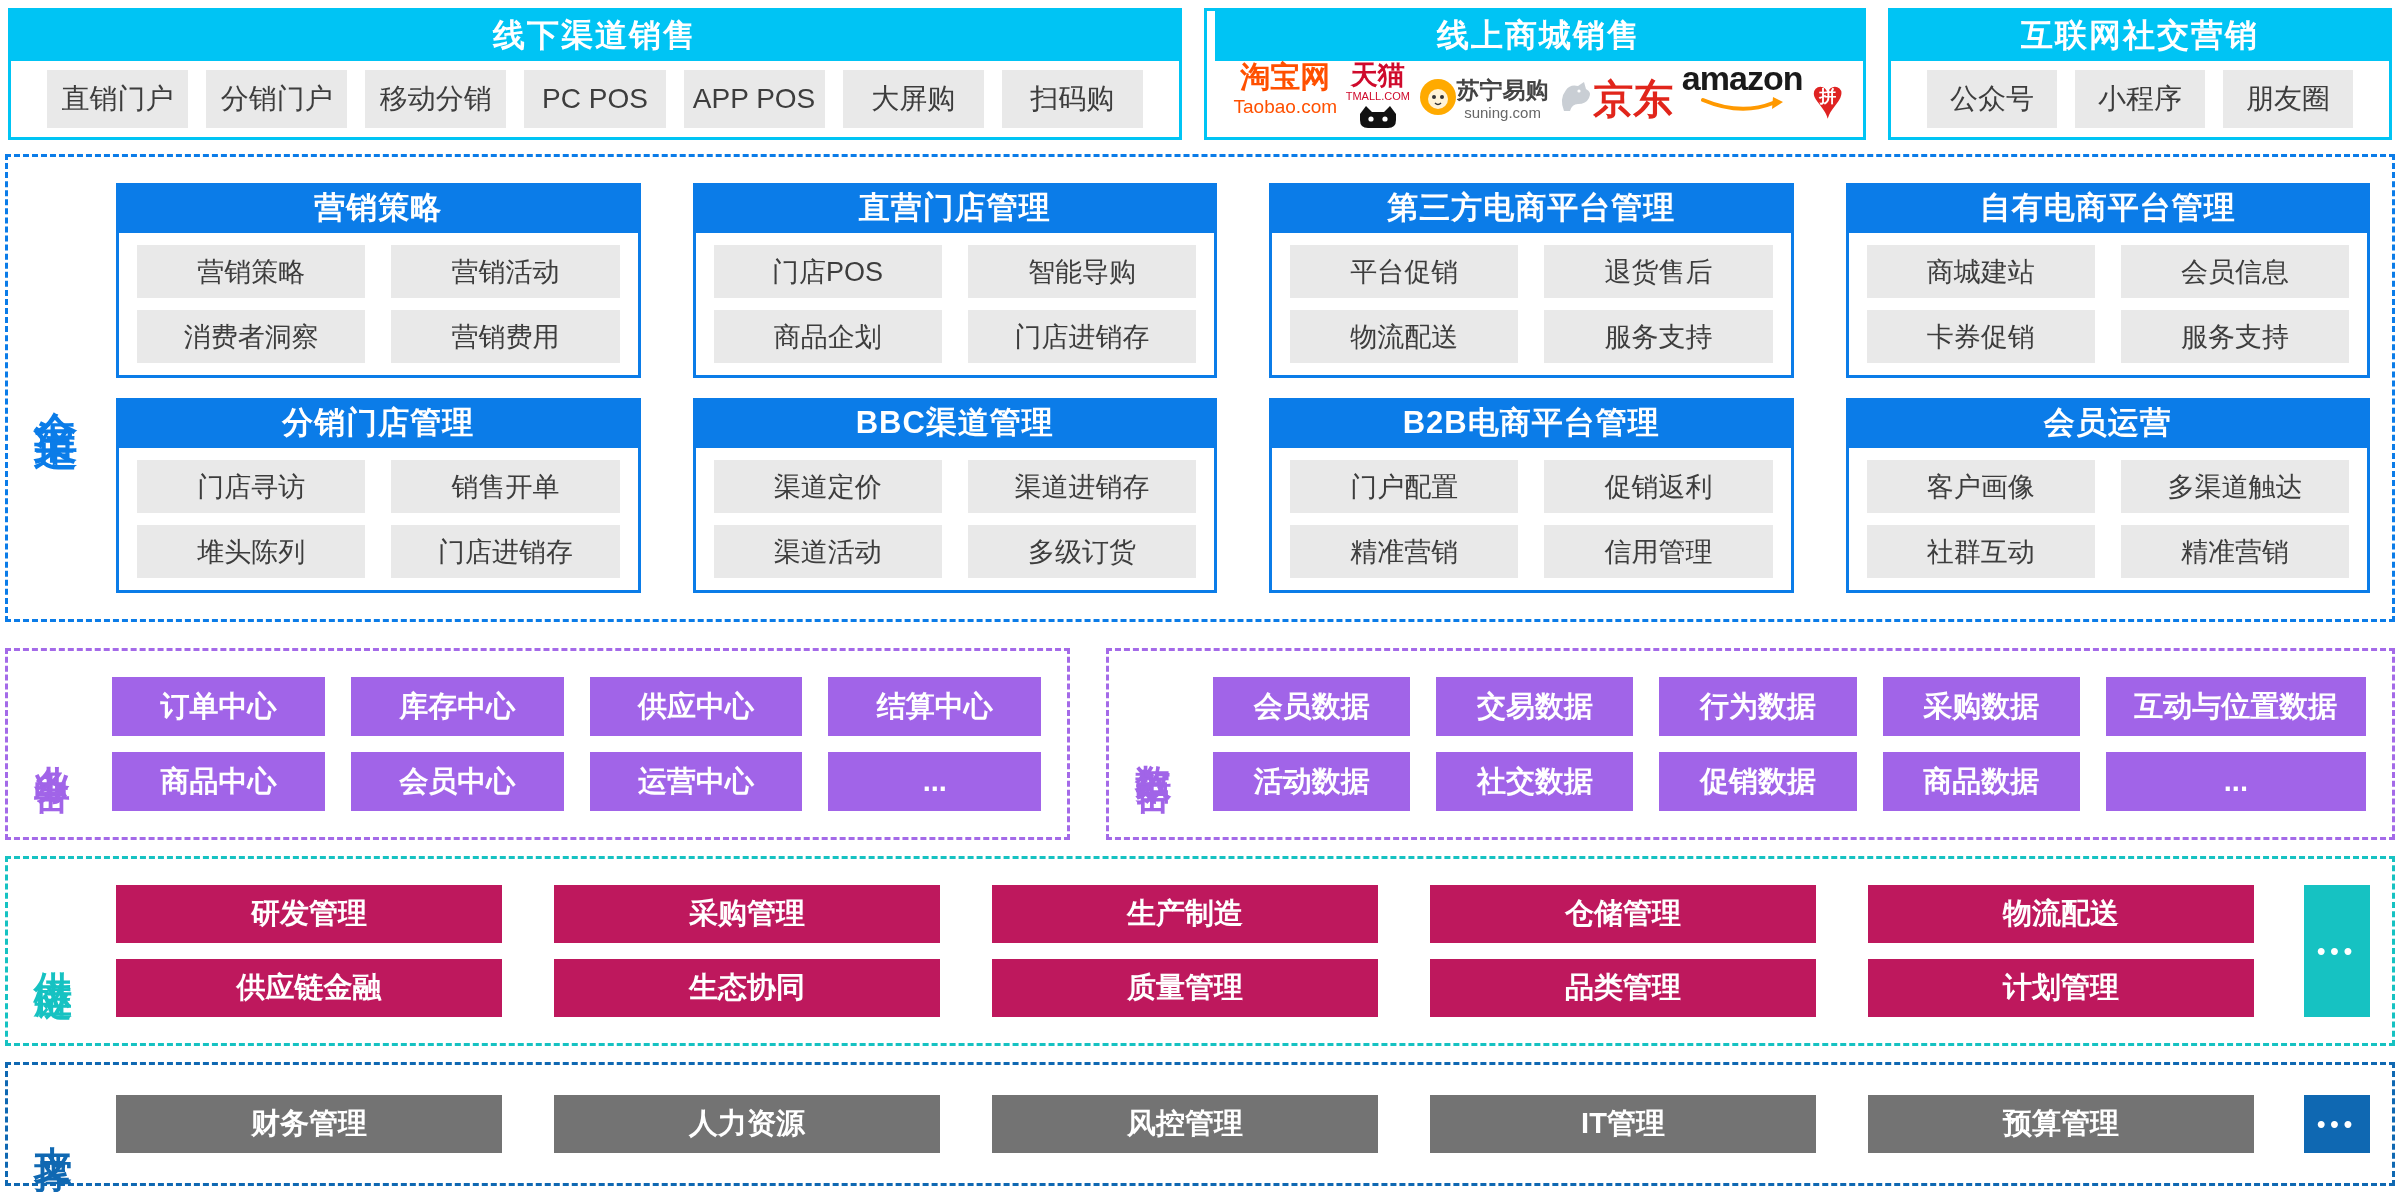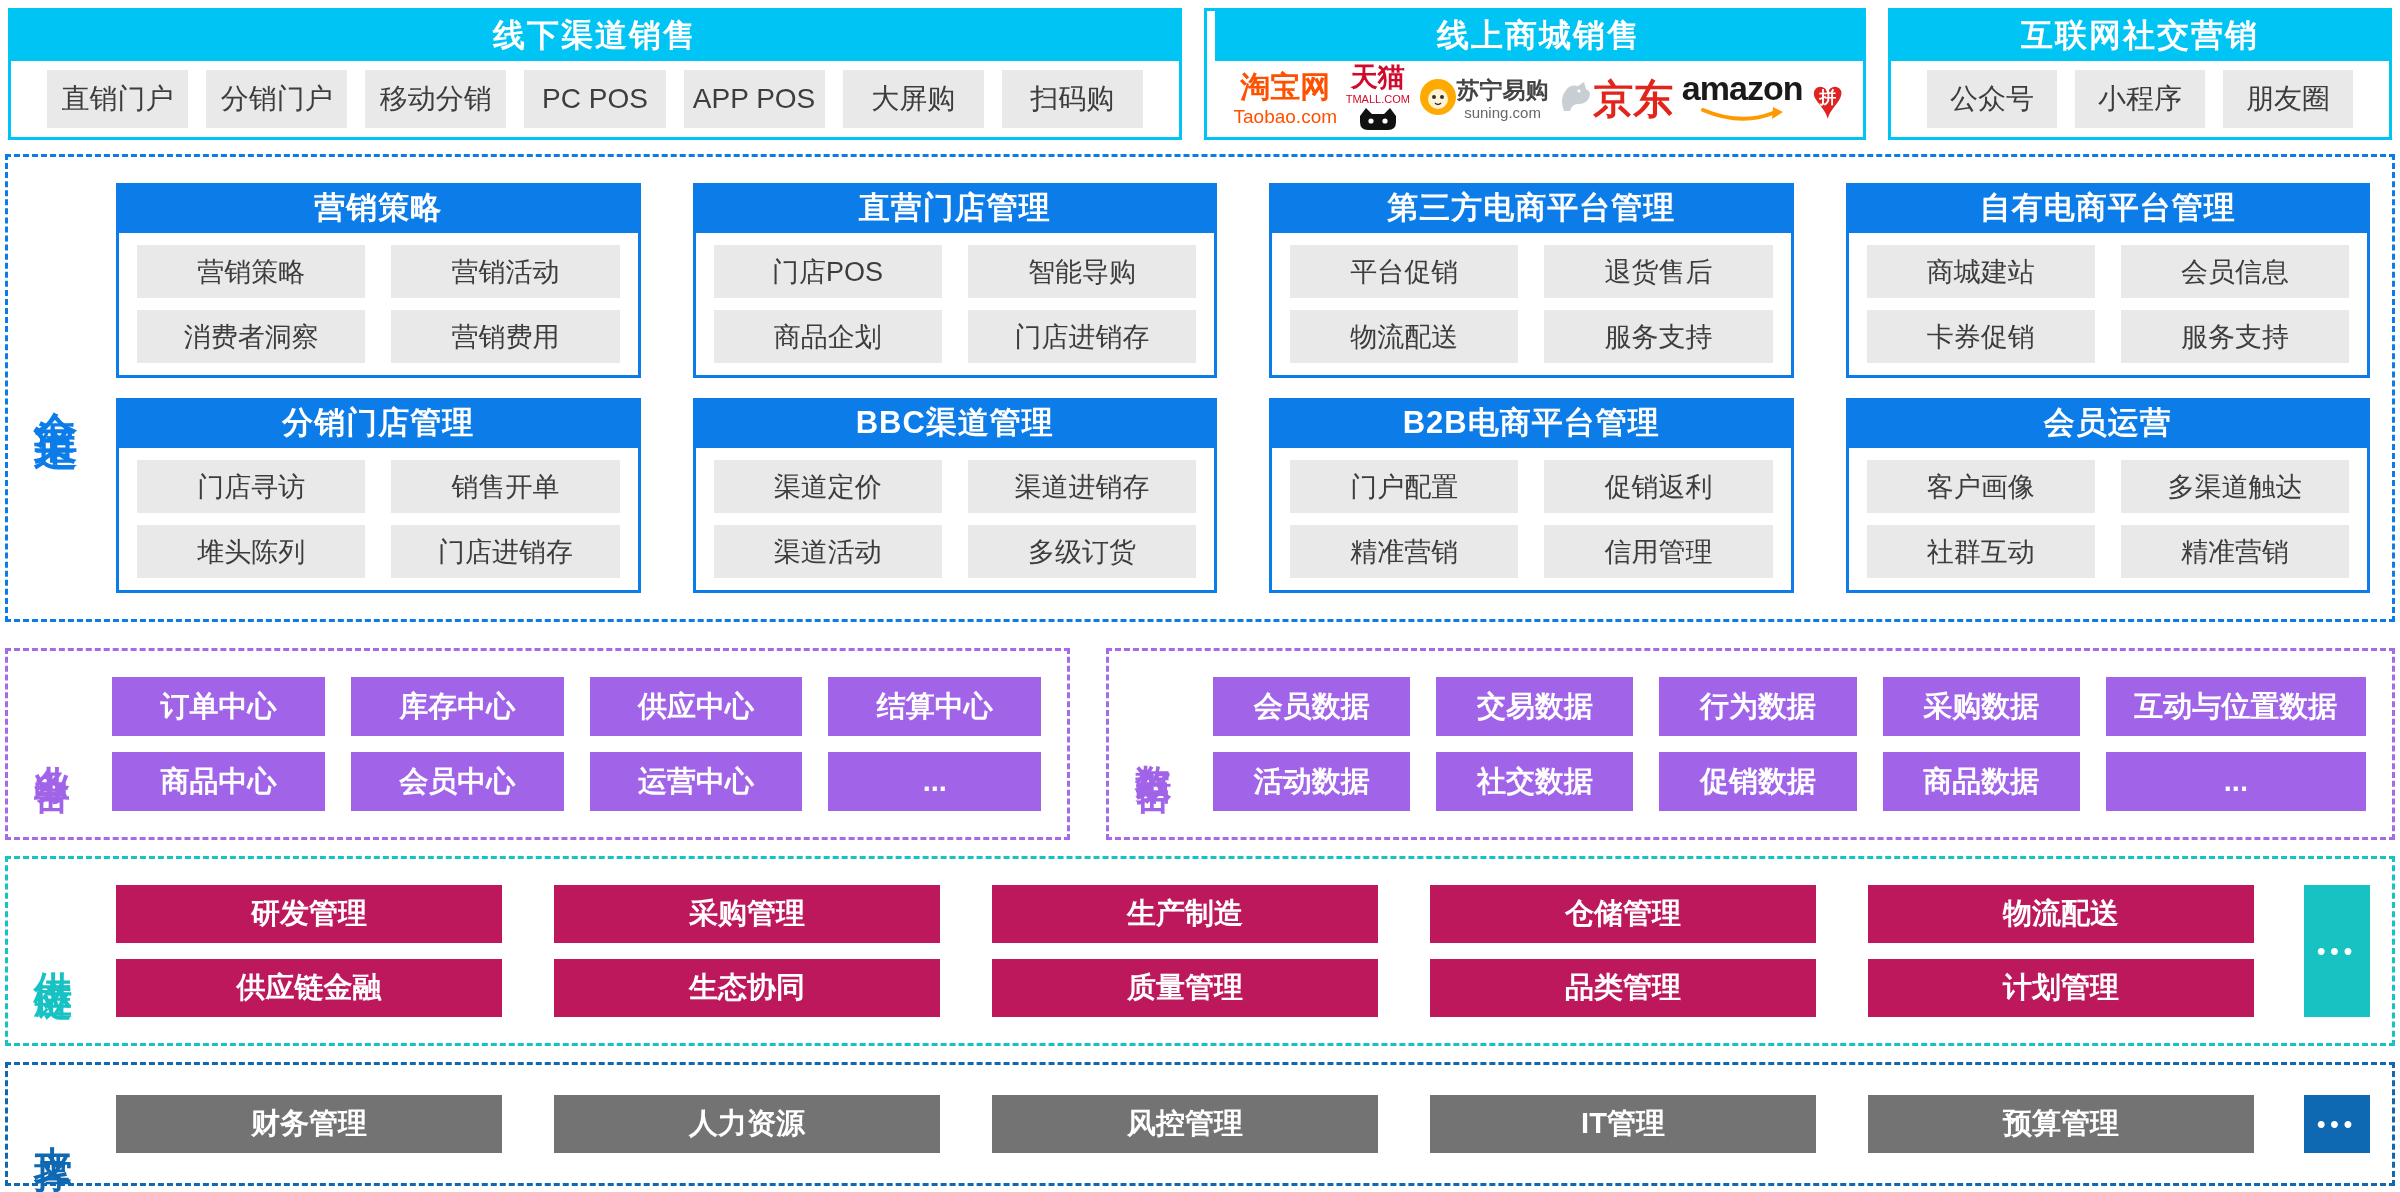--- a/index.html
+++ b/index.html
@@ -20,21 +20,21 @@
     display: flex; align-items: center; justify-content: center; letter-spacing: 2px;
   }
   .top-body { flex: 1; display: flex; align-items: center; gap: 18px; padding: 0 36px; }
   .gray-box {
     background: #e9e9e9; color: #3d3d3d;
     display: flex; align-items: center; justify-content: center;
   }
   .top-body .gray-box { flex: 1; height: 58px; font-size: 28px; }
 
   
-  .logo-body { flex: 1; display: flex; align-items: center; justify-content: space-evenly; padding: 0 10px; }
+  .logo-body { flex: 1; display: flex; justify-content: space-evenly; padding: 0 10px; }
   .logo { display: flex; flex-direction: column; align-items: center; line-height: 1.05; }
   .logo-row { display: flex; flex-direction: row; align-items: center; gap: 0; }
   .tb-1 { color: #ff5000; font-weight: bold; font-size: 30px; }
   .tb-2 { color: #ff5000; font-size: 19px; margin-top: 4px; }
   .tm-1 { color: #cf0a2c; font-weight: bold; font-size: 27px; }
   .tm-2 { color: #cf0a2c; font-size: 11px; margin: 2px 0; }
   .sn-1 { color: #444; font-weight: bold; font-size: 23px; }
   .sn-2 { color: #666; font-size: 15px; margin-top: 3px; }
   .jd-1 { color: #e1251b; font-weight: bold; font-size: 40px; }
   .az-1 { color: #1a1a1a; font-weight: bold; font-size: 34px; letter-spacing: -1px; }

